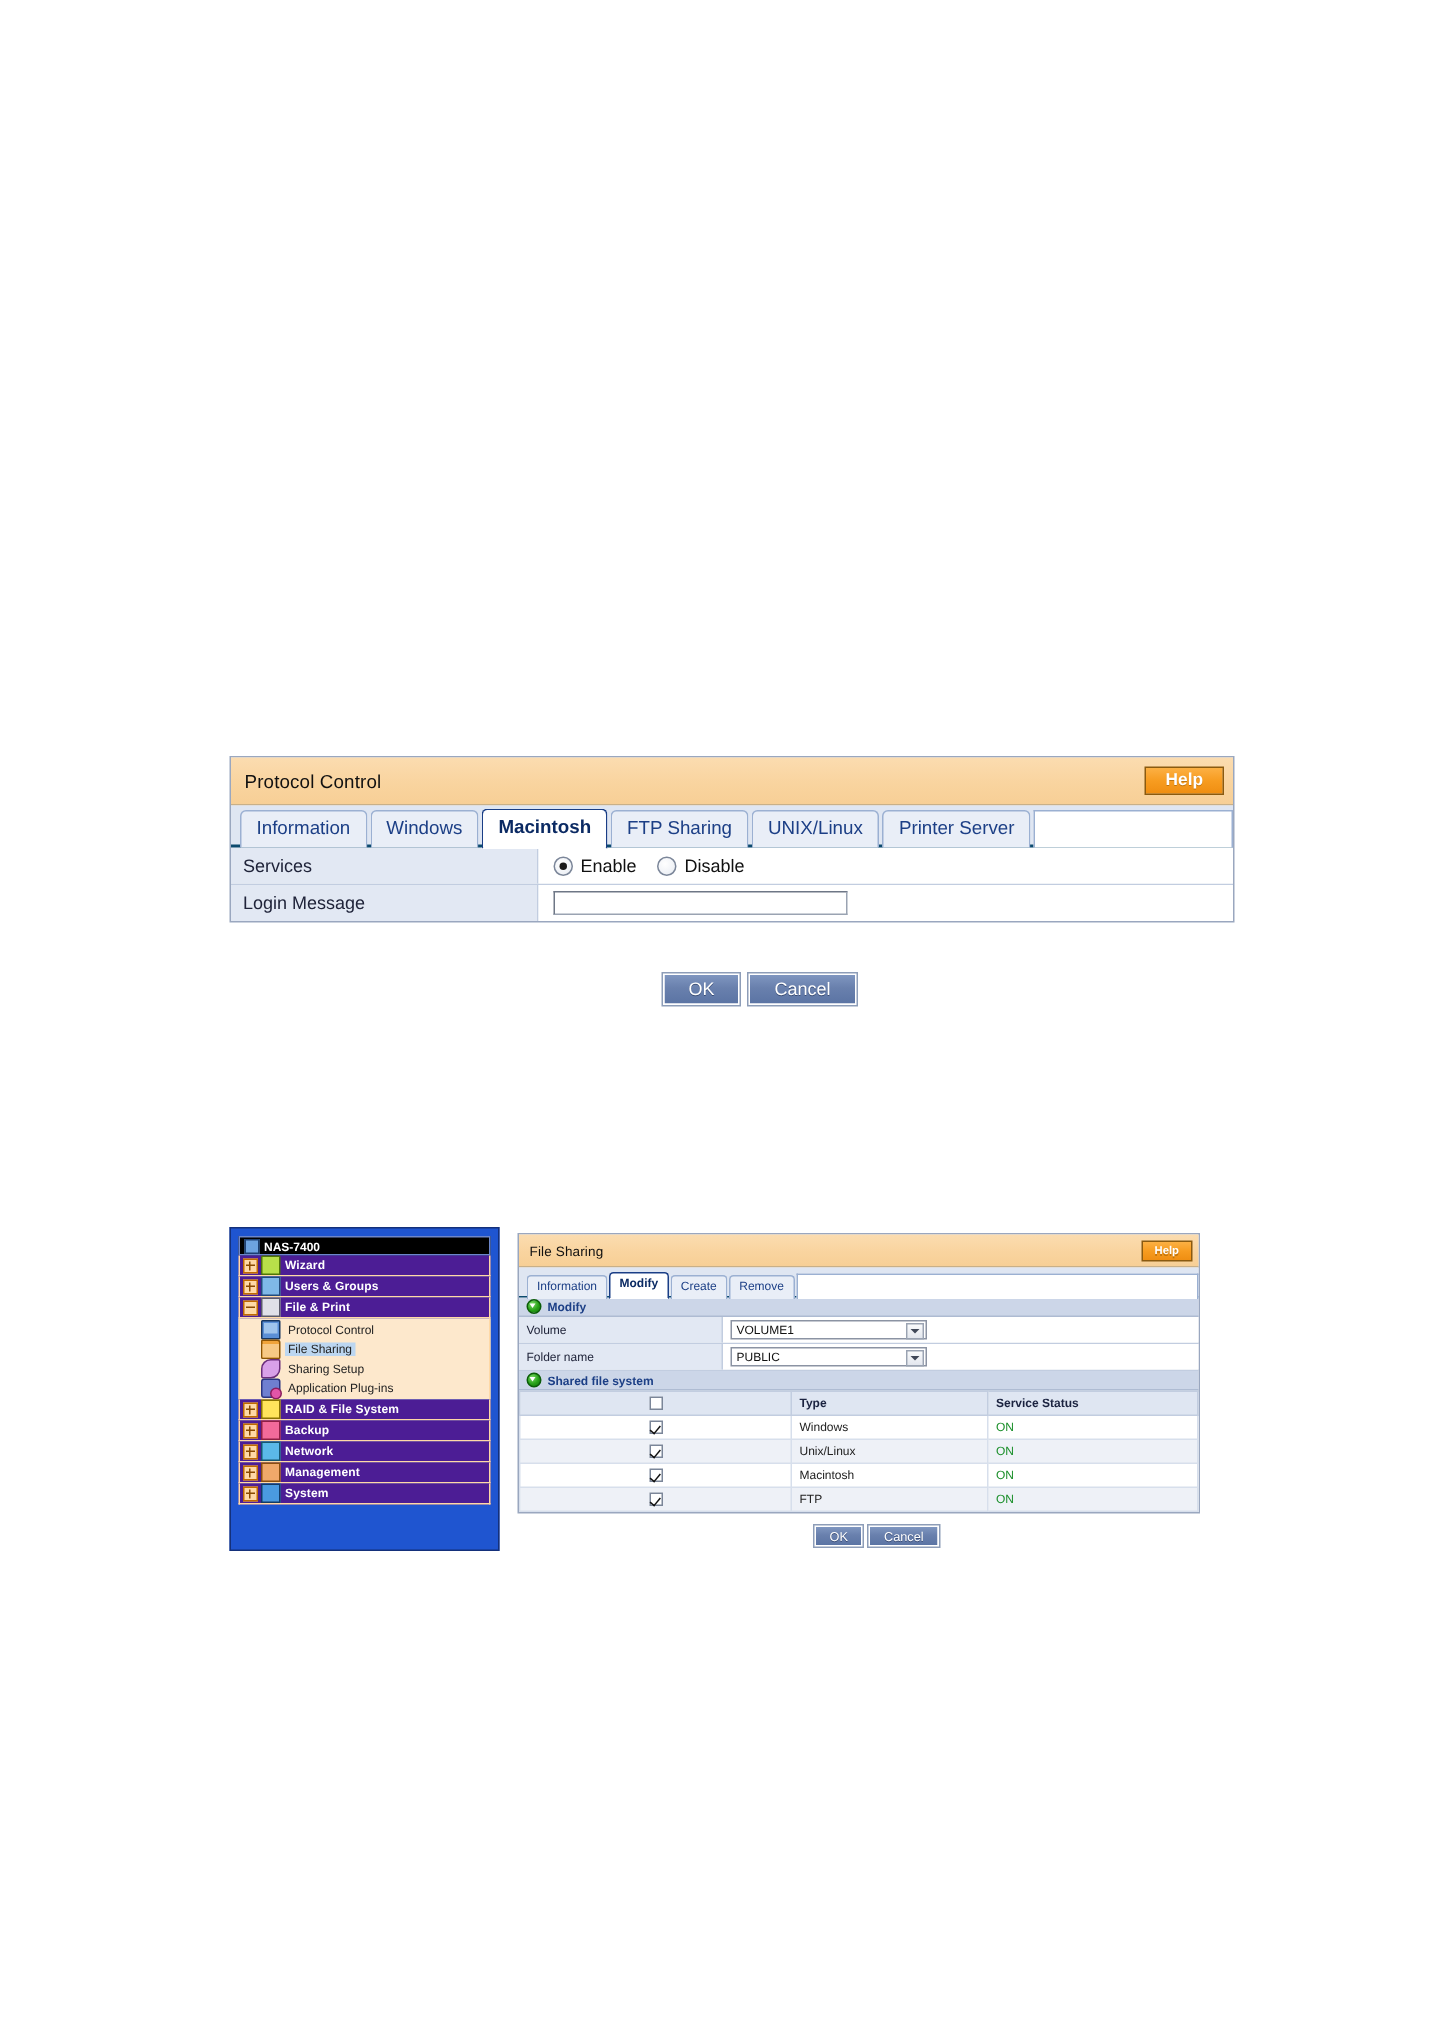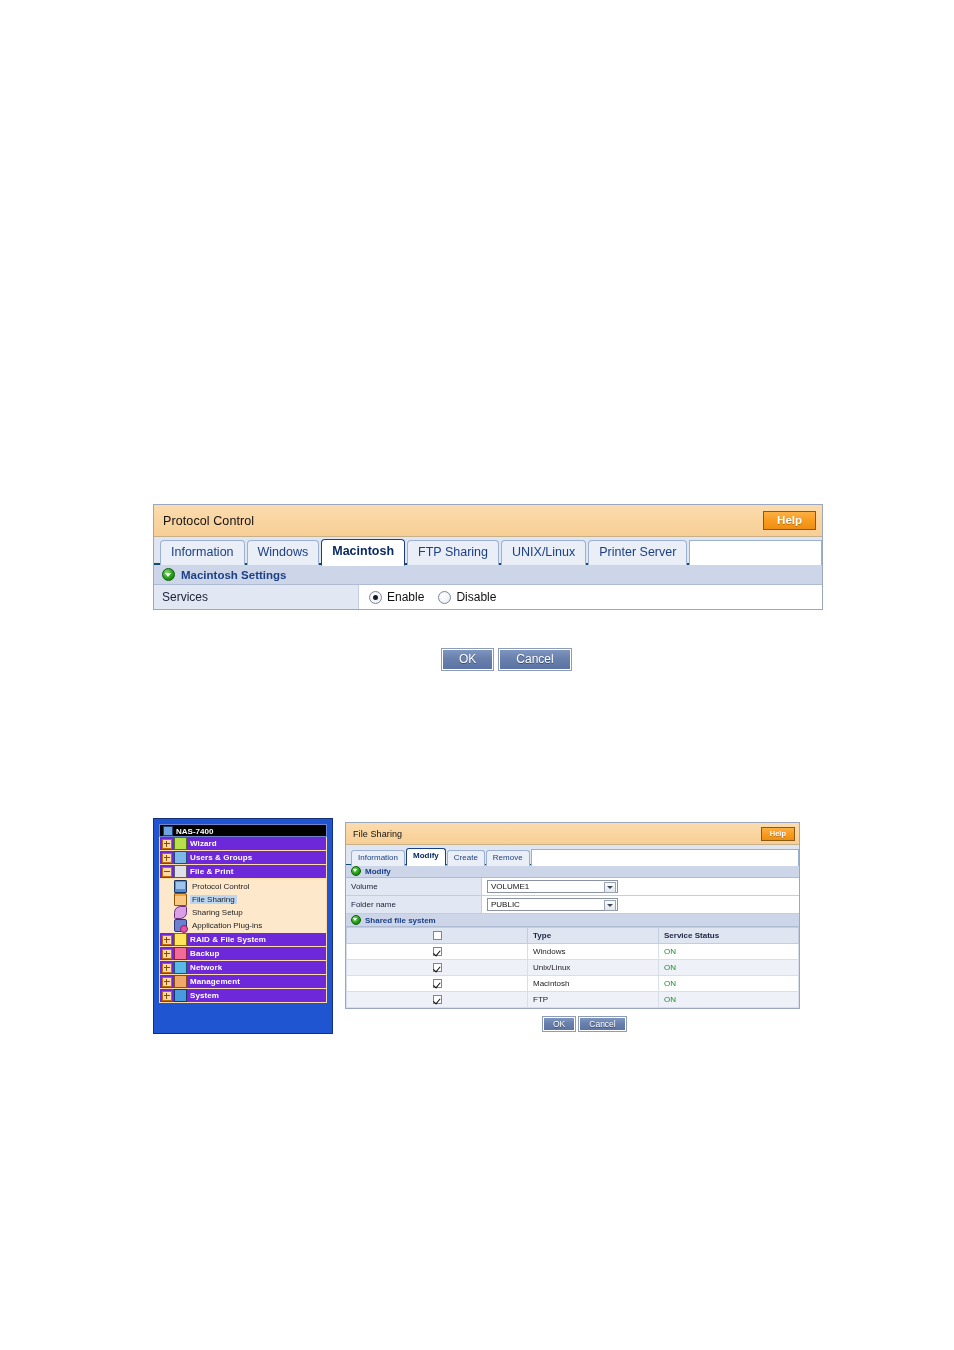--- a/index.html
+++ b/index.html
@@ -234,21 +234,21 @@
     font-weight: bold;
     height: 13px;
     display: flex;
     align-items: flex-end;
     padding-left: 3px;
     border: 1px solid #6d86c9;
     box-sizing: border-box;
   }
   .nav-item {
     height: 14px;
-    background: #6d28d9;
+    background: #4c1d95;
     border: 1px solid #ffd9a6;
     border-top: none;
     display: flex;
     align-items: center;
     padding-left: 2px;
     font-size: 8px;
     color: #ffffff;
     box-sizing: border-box;
     font-weight: bold;
     letter-spacing: .1px;
@@ -437,39 +437,41 @@
   <div class="tabstrip">
     <div class="tab">Information</div>
     <div class="tab">Windows</div>
     <div class="tab active">Macintosh</div>
     <div class="tab">FTP Sharing</div>
     <div class="tab">UNIX/Linux</div>
     <div class="tab">Printer Server</div>
     <div class="tab-filler"></div>
   </div>
 
-  <div class="section-bar">
-    <span class="green-dot"></span>
-    <span class="section-label">Macintosh Settings</span>
-  </div>
 
   <div class="form-row">
     <div class="frow-label">Services</div>
     <div class="frow-value">
       <span class="radio-wrap">
         <span class="radio checked"></span>
         <span class="radio-label">Enable</span>
       </span>
       <span class="radio-wrap">
         <span class="radio"></span>
         <span class="radio-label">Disable</span>
       </span>
     </div>
   </div>
 
+  <div class="form-row">
+    <div class="frow-label">Login Message</div>
+    <div class="frow-value">
+      <input class="text-input" type="text" value="" style="">
+    </div>
+  </div>
 </div>
 
 <div class="btnrow" style="left:442px; top:649px;">
   <div class="btn">OK</div>
   <div class="btn">Cancel</div>
 </div>
 
 <div class="fig2-sidebar">
 
   <div class="nav-root">

